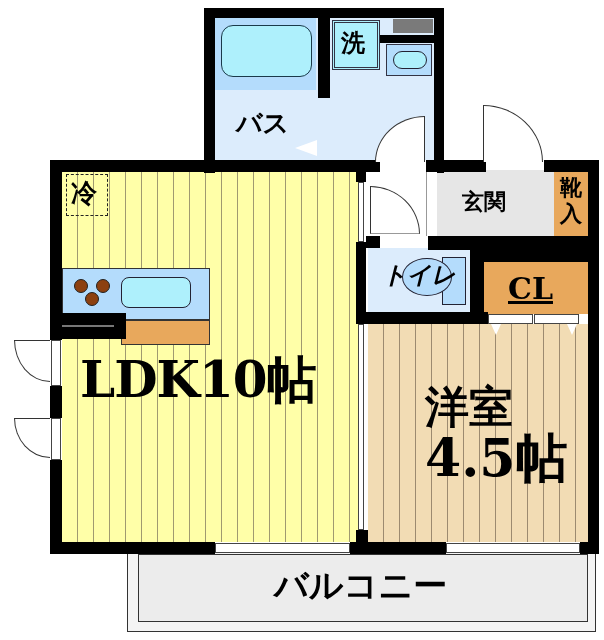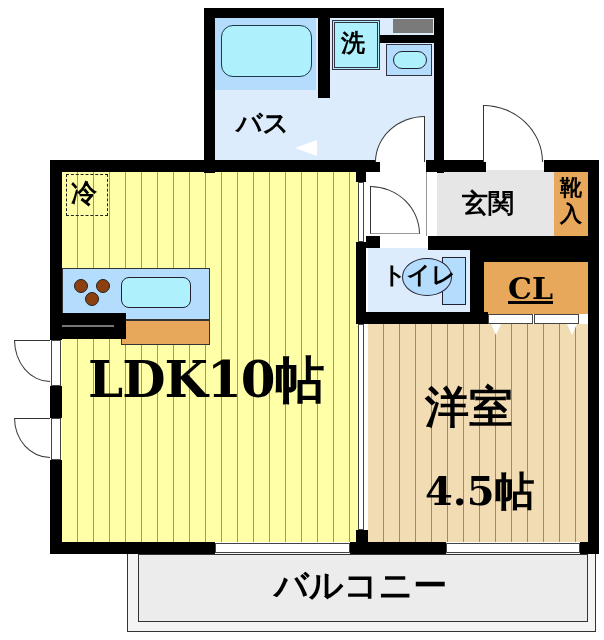--- a/index.html
+++ b/index.html
@@ -30,50 +30,50 @@
 
 <div class="abs" style="left:330px;top:14px;width:106px;height:146px;background:#dcecfc;"></div>
 <div class="abs" style="left:332px;top:20px;width:48px;height:50px;background:#aef0fc;border:3px double #334;"></div>
 <div class="label" style="left:341px;top:31px;font-size:24px;">洗</div>
 <div class="abs" style="left:386px;top:44px;width:46px;height:32px;background:#b4dcfc;border:1px solid #334;"></div>
 <div class="abs" style="left:393px;top:51px;width:34px;height:18px;background:#aef0fc;border:1.5px solid #223;border-radius:9px;"></div>
 <div class="abs" style="left:393px;top:19px;width:40px;height:14px;background:#7a7a7a;"></div>
 
 <div class="abs" style="left:366px;top:170px;width:70px;height:75px;background:#fff;"></div>
 <div class="abs" style="left:436px;top:170px;width:118px;height:68px;background:#e6e6e6;"></div>
-<div class="label" style="left:462px;top:190px;font-size:26px;">玄関</div>
+<div class="label" style="left:462px;top:190px;font-size:22px;">玄関</div>
 <div class="abs" style="left:554px;top:170px;width:34px;height:66px;background:#e8a85c;"></div>
 <div class="label" style="left:558px;top:174px;font-size:22px;line-height:26px;width:26px;white-space:normal;text-align:center;">靴入</div>
 
 <div class="abs" style="left:368px;top:248px;width:102px;height:64px;background:#dcecfc;"></div>
 <div class="abs" style="left:442px;top:257px;width:24px;height:48px;background:#b4dcfc;border:1.5px solid #223;"></div>
 <div class="abs" style="left:402px;top:258px;width:50px;height:38px;background:#b4dcfc;border:1.5px solid #223;border-radius:50%;"></div>
-<div class="label" style="left:382px;top:263px;font-size:24px;">トイレ</div>
+<div class="label" style="left:382px;top:263px;font-size:24px;font-style:italic;">トイレ</div>
 
 <div class="abs" style="left:484px;top:262px;width:104px;height:52px;background:#e8a85c;"></div>
 <div class="label" style="left:508px;top:274px;font-size:30px;text-decoration:underline;">CL</div>
 
 <div class="abs stripes-yellow" style="left:62px;top:172px;width:296px;height:370px;"></div>
 <div class="abs" style="left:66px;top:174px;width:42px;height:42px;border:1.5px dashed #222;"></div>
 <div class="label" style="left:71px;top:180px;font-size:26px;">冷</div>
 
 <div class="abs" style="left:62px;top:268px;width:148px;height:52px;background:#b4dcfc;border:1px solid #333;"></div>
 <div class="abs" style="left:74px;top:279px;width:14px;height:14px;border-radius:50%;background:#8c4010;border:1px solid #222;"></div>
 <div class="abs" style="left:96px;top:279px;width:14px;height:14px;border-radius:50%;background:#8c4010;border:1px solid #222;"></div>
 <div class="abs" style="left:85px;top:292px;width:14px;height:14px;border-radius:50%;background:#8c4010;border:1px solid #222;"></div>
 <div class="abs" style="left:121px;top:277px;width:70px;height:31px;background:#aef0fc;border:1.5px solid #223;border-radius:8px;"></div>
 <div class="abs" style="left:121px;top:320px;width:89px;height:25px;background:#e8a85c;border:1px solid #333;"></div>
 <div class="abs" style="left:50px;top:313px;width:76px;height:26px;background:#000;"></div>
 <div class="abs" style="left:62px;top:325px;width:52px;height:1.5px;background:#777;"></div>
 
-<div class="label" style="left:88px;top:355px;font-size:50px;letter-spacing:-1px;">LDK10帖</div>
+<div class="label" style="left:80px;top:355px;font-size:50px;letter-spacing:-1px;">LDK10帖</div>
 
 <div class="abs stripes-tan" style="left:368px;top:324px;width:220px;height:218px;"></div>
 <div class="label" style="left:425px;top:385px;font-size:44px;">洋室</div>
-<div class="label" style="left:425px;top:432px;font-size:40px;margin-top:39px;">4.5帖</div>
+<div class="label" style="left:425px;top:432px;font-size:52px;">4.5帖</div>
 
 <div class="abs" style="left:488px;top:314px;width:45px;height:10px;background:#fff;border:1px solid #444;"></div>
 <div class="abs" style="left:534px;top:314px;width:45px;height:10px;background:#fff;border:1px solid #444;"></div>
 <div class="abs" style="left:491px;top:324px;width:0;height:0;border-left:5px solid transparent;border-right:5px solid transparent;border-top:11px solid #fff;"></div>
 <div class="abs" style="left:567px;top:324px;width:0;height:0;border-left:5px solid transparent;border-right:5px solid transparent;border-top:11px solid #fff;"></div>
 
 <div class="abs" style="left:127px;top:552px;width:469px;height:80px;border:1px solid #333;background:#f4f4f4;"></div>
 <div class="abs" style="left:138px;top:554px;width:450px;height:68px;background:#ececec;border:1px solid #333;"></div>
 <div class="label" style="left:274px;top:568px;font-size:34px;">バルコニー</div>
 

